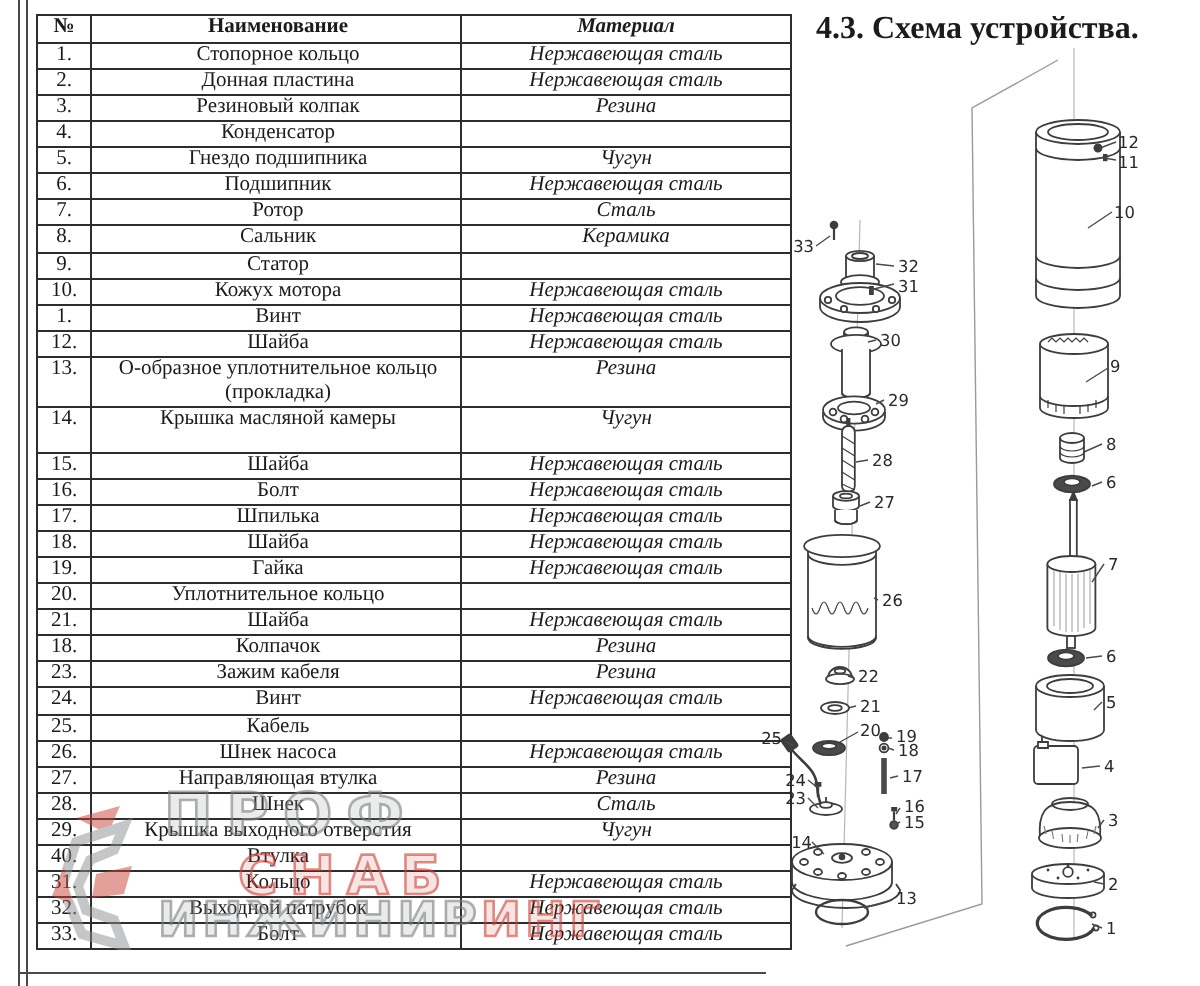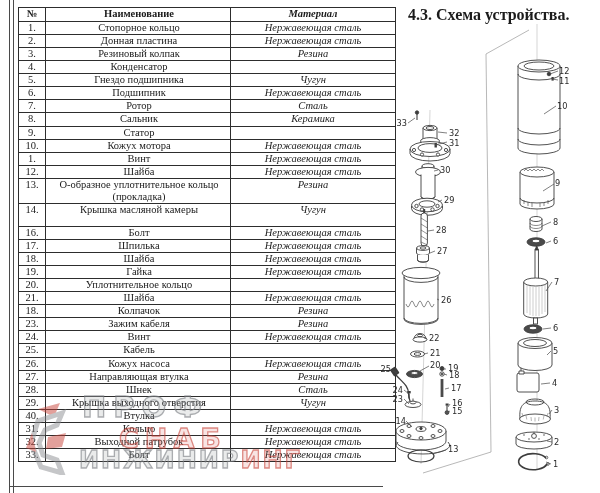--- a/index.html
+++ b/index.html
@@ -121,20 +121,25 @@
           <td class="c-num">13.</td>
           <td class="c-name">О-образное уплотнительное кольцо (прокладка)</td>
           <td class="c-mat">Резина</td>
         </tr>
         <tr class="tall">
           <td class="c-num">14.</td>
           <td class="c-name">Крышка масляной камеры</td>
           <td class="c-mat">Чугун</td>
         </tr>
         <tr>
+          <td class="c-num">15.</td>
+          <td class="c-name">Шайба</td>
+          <td class="c-mat">Нержавеющая сталь</td>
+        </tr>
+        <tr>
           <td class="c-num">16.</td>
           <td class="c-name">Болт</td>
           <td class="c-mat">Нержавеющая сталь</td>
         </tr>
         <tr>
           <td class="c-num">17.</td>
           <td class="c-name">Шпилька</td>
           <td class="c-mat">Нержавеющая сталь</td>
         </tr>
         <tr>
@@ -172,21 +177,21 @@
           <td class="c-name">Винт</td>
           <td class="c-mat">Нержавеющая сталь</td>
         </tr>
         <tr>
           <td class="c-num">25.</td>
           <td class="c-name">Кабель</td>
           <td class="c-mat"></td>
         </tr>
         <tr>
           <td class="c-num">26.</td>
-          <td class="c-name">Кожух насоса</td>
+          <td class="c-name">Шнек насоса</td>
           <td class="c-mat">Нержавеющая сталь</td>
         </tr>
         <tr>
           <td class="c-num">27.</td>
           <td class="c-name">Направляющая втулка</td>
           <td class="c-mat">Резина</td>
         </tr>
         <tr>
           <td class="c-num">28.</td>
           <td class="c-name">Шнек</td>

